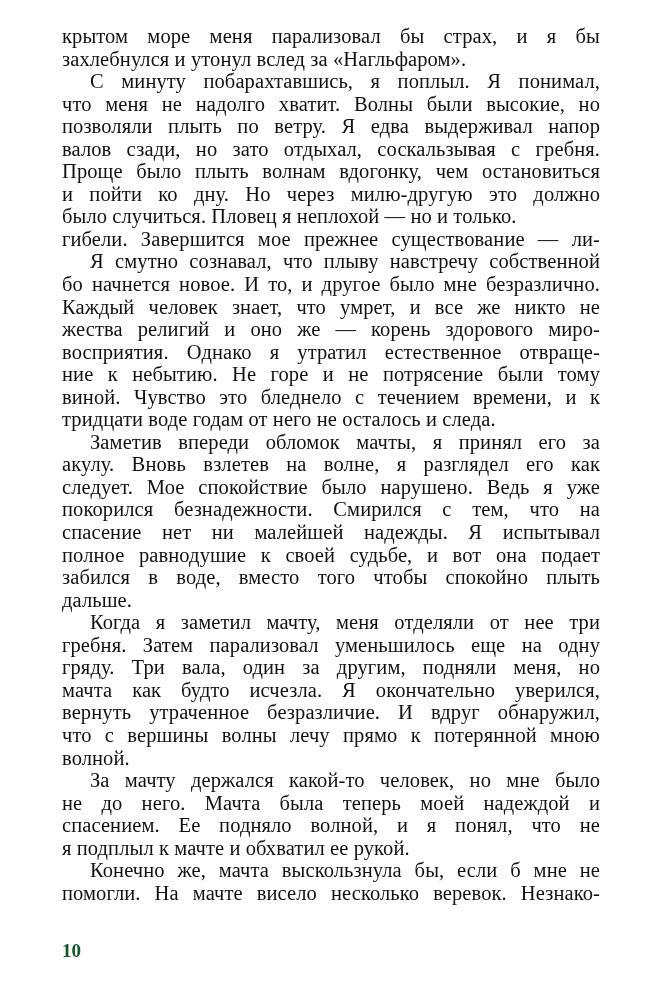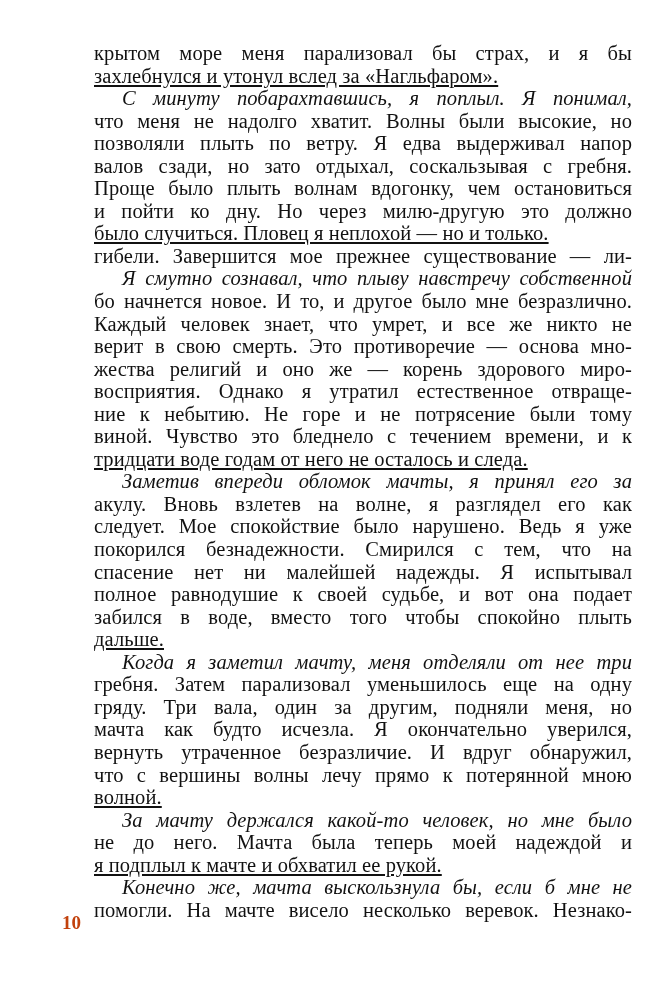--- a/index.html
+++ b/index.html
@@ -1,54 +1,53 @@
 <!DOCTYPE html>
 <html><head>
 <meta charset="utf-8">
 <style>
   html, body { margin:0; padding:0; background:#ffffff; }
   body { width:661px; height:1000px; position:relative; overflow:hidden; }
-  .page { position:absolute; left:62px; top:42px; width:538px;margin-left:32px; }
+  .page { position:absolute; left:62px; top:25px; width:538px; }
   .line {
     font-family: "Liberation Serif", "DejaVu Serif", serif;
     font-size: 20.5px;
     line-height: 22.55px;
     height: 22.55px;
     color:#111111;
     white-space: nowrap;
     text-align: justify;
     text-align-last: justify;
     letter-spacing: 0.1px;
   }
-  .line.indent { padding-left: 28px; font-style: italic; }
-  .line.last { text-align-last: left; text-decoration: underline; }
+  .line.indent { padding-left: 28px; }
+  .line.last { text-align-last: left; }
   .pageno {
-    position:absolute; left:62px; top:912px;
+    position:absolute; left:62px; top:940px;
     font-family: "Liberation Serif", "DejaVu Serif", serif;
-    font-size: 19px; font-weight: bold; color:#c2410c;
+    font-size: 19px; font-weight: bold; color:#14532d;
   }
 </style>
 </head>
 <body>
 
 <div class="page" id="page-body">
     <div class="line">крытом море меня парализовал бы страх, и я бы</div>
     <div class="line last">захлебнулся и утонул вслед за «Нагльфаром».</div>
     <div class="line indent">С минуту побарахтавшись, я поплыл. Я понимал,</div>
     <div class="line">что меня не надолго хватит. Волны были высокие, но</div>
     <div class="line">позволяли плыть по ветру. Я едва выдерживал напор</div>
     <div class="line">валов сзади, но зато отдыхал, соскальзывая с гребня.</div>
     <div class="line">Проще было плыть волнам вдогонку, чем остановиться</div>
     <div class="line">и пойти ко дну. Но через милю-другую это должно</div>
     <div class="line last">было случиться. Пловец я неплохой — но и только.</div>
     <div class="line">гибели. Завершится мое прежнее существование — ли-</div>
     <div class="line indent">Я смутно сознавал, что плыву навстречу собственной</div>
     <div class="line">бо начнется новое. И то, и другое было мне безразлично.</div>
     <div class="line">Каждый человек знает, что умрет, и все же никто не</div>
-    <div class="line">верит в свою смерть. Это противоречие — основа мно-</div>
     <div class="line">жества религий и оно же — корень здорового миро-</div>
     <div class="line">восприятия. Однако я утратил естественное отвраще-</div>
     <div class="line">ние к небытию. Не горе и не потрясение были тому</div>
     <div class="line">виной. Чувство это бледнело с течением времени, и к</div>
     <div class="line last">тридцати воде годам от него не осталось и следа.</div>
     <div class="line indent">Заметив впереди обломок мачты, я принял его за</div>
     <div class="line">акулу. Вновь взлетев на волне, я разглядел его как</div>
     <div class="line">следует. Мое спокойствие было нарушено. Ведь я уже</div>
     <div class="line">покорился безнадежности. Смирился с тем, что на</div>
     <div class="line">спасение нет ни малейшей надежды. Я испытывал</div>
@@ -57,17 +56,18 @@
     <div class="line last">дальше.</div>
     <div class="line indent">Когда я заметил мачту, меня отделяли от нее три</div>
     <div class="line">гребня. Затем парализовал уменьшилось еще на одну</div>
     <div class="line">гряду. Три вала, один за другим, подняли меня, но</div>
     <div class="line">мачта как будто исчезла. Я окончательно уверился,</div>
     <div class="line">вернуть утраченное безразличие. И вдруг обнаружил,</div>
     <div class="line">что с вершины волны лечу прямо к потерянной мною</div>
     <div class="line last">волной.</div>
     <div class="line indent">За мачту держался какой-то человек, но мне было</div>
     <div class="line">не до него. Мачта была теперь моей надеждой и</div>
+    <div class="line">спасением. Ее подняло волной, и я понял, что не</div>
     <div class="line last">я подплыл к мачте и обхватил ее рукой.</div>
     <div class="line indent">Конечно же, мачта выскользнула бы, если б мне не</div>
     <div class="line">помогли. На мачте висело несколько веревок. Незнако-</div>
   </div>
 <div class="pageno">10</div>
 
 </body></html>

